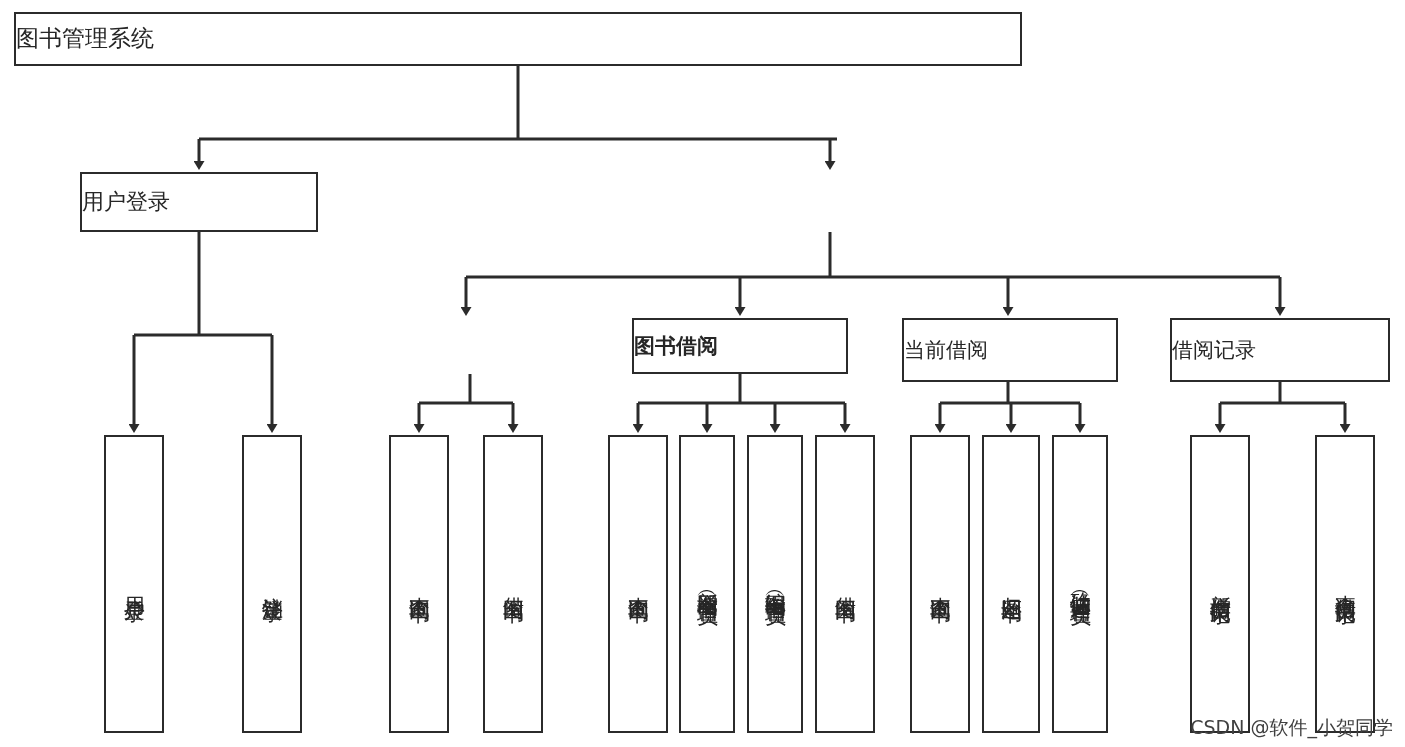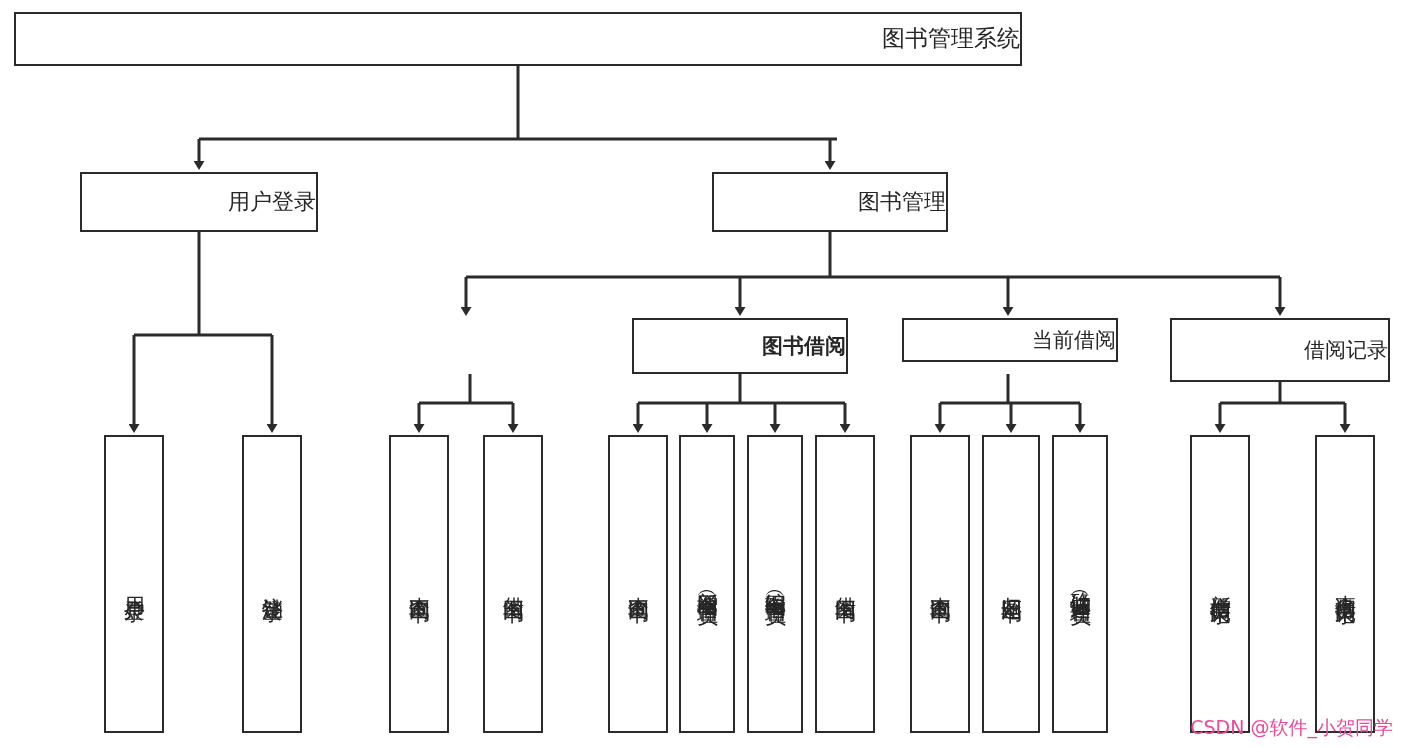--- a/index.html
+++ b/index.html
@@ -26,21 +26,21 @@
     height: 747px;
     pointer-events: none;
   }
   .node {
     position: absolute;
     box-sizing: border-box;
     background: #ffffff;
     border: 2px solid #2b2b2b;
     display: flex;
     align-items: center;
-    justify-content: flex-end;
+    justify-content: flex-start;
     color: #262626;
     z-index: 2;
   }
   .node .label {
     display: block;
     line-height: 1.18;
     text-align: center;
     white-space: nowrap;
   }
   .node.root .label   { font-size: 23px; }
@@ -55,21 +55,21 @@
     text-orientation: upright;
     font-size: 21px;
     letter-spacing: 2px;
     line-height: 1;
   }
   .watermark {
     position: absolute;
     right: 12px;
     bottom: 6px;
     font-size: 19px;
-    color: #ec4899;
+    color: #404040;
     white-space: nowrap;
     z-index: 5;
     font-family: "DejaVu Sans", "Liberation Sans", sans-serif;
   }
 </style>
 </head>
 <body>
 
 <div id="canvas">
 
@@ -135,28 +135,25 @@
     </g>
   </svg>
 
   <div class="node root" style="left:14px; top:12px; width:1008px; height:54px;">
     <span class="label">图书管理系统</span>
   </div>
 
   <div class="node level1" style="left:80px; top:172px; width:238px; height:60px;">
     <span class="label">用户登录</span>
   </div>
-  <div class="node level1" style="left:712px; top:172px; width:236px; height:60px;">
-    <span class="label">图书管理</span>
-  </div>
 
   <div class="node level2" style="left:632px; top:318px; width:216px; height:56px;font-weight:bold;">
     <span class="label">图书借阅</span>
   </div>
-  <div class="node level2" style="left:902px; top:318px; width:216px; height:44px;">
+  <div class="node level2" style="left:902px; top:318px; width:216px; height:64px;">
     <span class="label">当前借阅</span>
   </div>
   <div class="node level2" style="left:1170px; top:318px; width:220px; height:64px;">
     <span class="label">借阅记录</span>
   </div>
 
   <div class="node leaf" style="left:104px; top:435px; width:60px; height:298px;">
     <span class="label">用户登录</span>
   </div>
   <div class="node leaf" style="left:242px; top:435px; width:60px; height:298px;">

